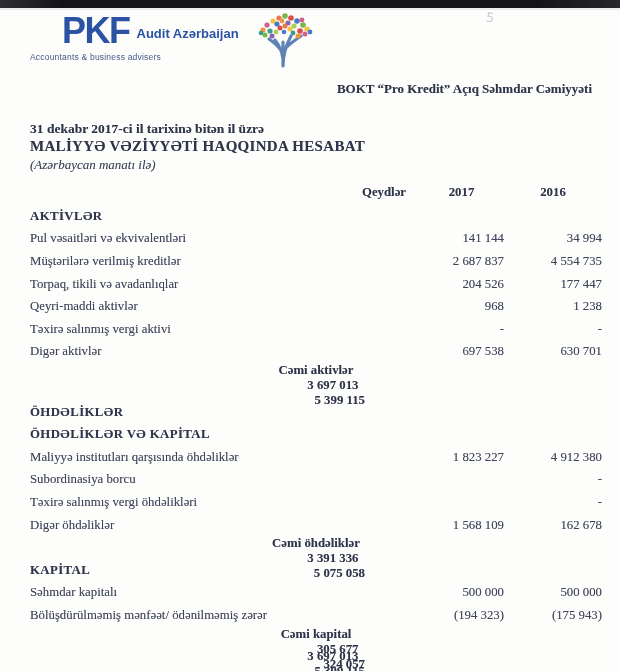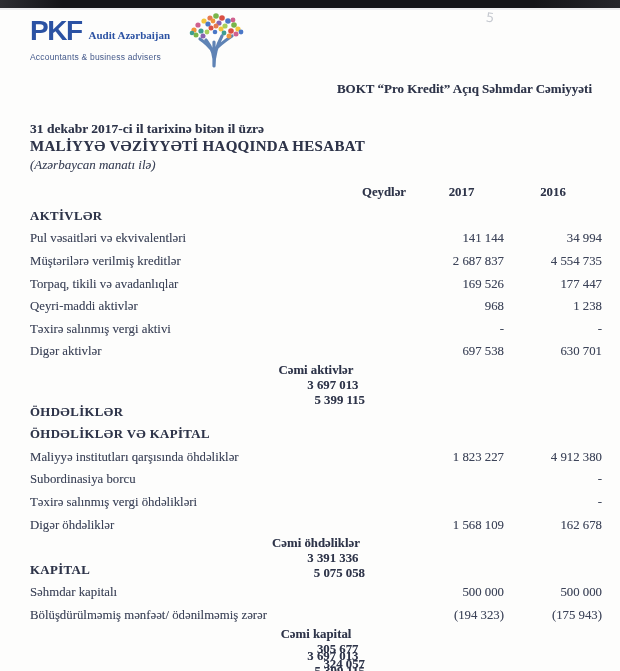--- a/index.html
+++ b/index.html
@@ -16,25 +16,25 @@
   }
   .pencil-mark{
     position:absolute;left:486px;top:10px;font-size:13px;color:#9aa0ad;
     opacity:.55;transform:rotate(7deg);
     font-family:"DejaVu Sans",sans-serif;text-shadow:none;
   }
   
   .logo-row{display:flex;align-items:flex-start;padding:18px 0 0 30px;}
   .pkf-main{display:flex;align-items:flex-end;gap:7px;}
   .pkf-word{
-    font-family:"Liberation Sans",sans-serif;font-weight:800;font-size:28px;
-    line-height:25px;color:#2b52a3;letter-spacing:-1.5px;text-shadow:none;
+    font-family:"Liberation Sans",sans-serif;font-weight:800;font-size:36px;
+    line-height:25px;color:#2b52a3;letter-spacing:-1.5px;text-shadow:none;margin-left:32px;
   }
   .pkf-sub{
-    font-family:Liberation Serif, serif;font-weight:700;font-size:11px;
+    font-family:Liberation Sans, sans-serif;font-weight:700;font-size:13px;
     color:#2b52a3;padding-bottom:2px;text-shadow:none;
   }
   .pkf-tagline{
     font-family:"Liberation Sans",sans-serif;font-size:8.5px;color:#44598a;
     margin-top:9px;letter-spacing:.2px;text-shadow:none;
   }
   .tree-logo{margin-left:16px;margin-top:-6px;}
   
   .company-line{
     text-align:right;padding-right:28px;font-weight:700;font-size:13px;
@@ -141,21 +141,21 @@
       </div>
       <div class="t-row ">
         <div class="c-label">Müştərilərə verilmiş kreditlər</div>
         <div class="c-note"></div>
         <div class="c-a">2 687 837</div>
         <div class="c-b">4 554 735</div>
       </div>
       <div class="t-row ">
         <div class="c-label">Torpaq, tikili və avadanlıqlar</div>
         <div class="c-note"></div>
-        <div class="c-a">169 526</div>
+        <div class="c-a">204 526</div>
         <div class="c-b">177 447</div>
       </div>
       <div class="t-row ">
         <div class="c-label">Qeyri-maddi aktivlər</div>
         <div class="c-note"></div>
         <div class="c-a">968</div>
         <div class="c-b">1 238</div>
       </div>
       <div class="t-row ">
         <div class="c-label">Təxirə salınmış vergi aktivi</div>

